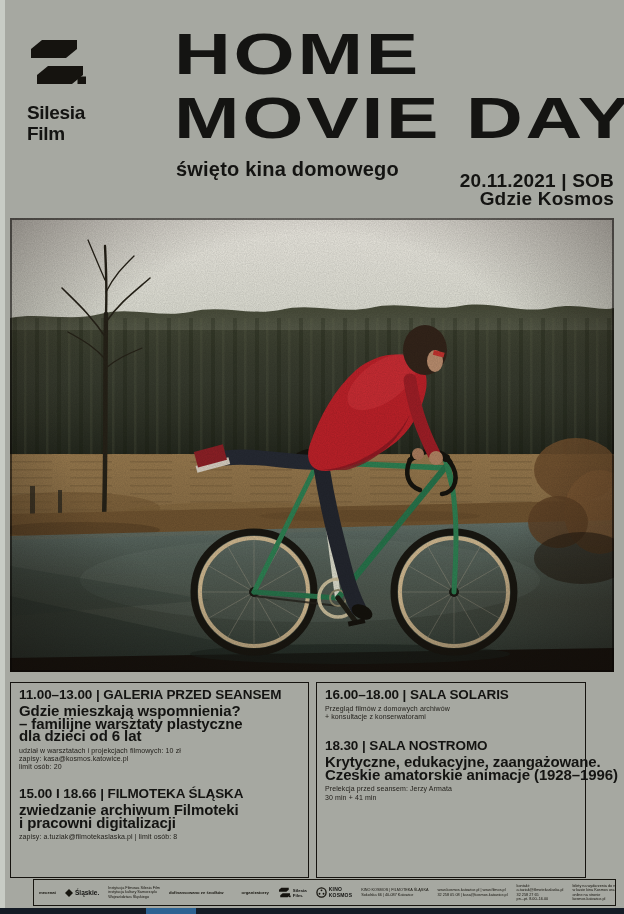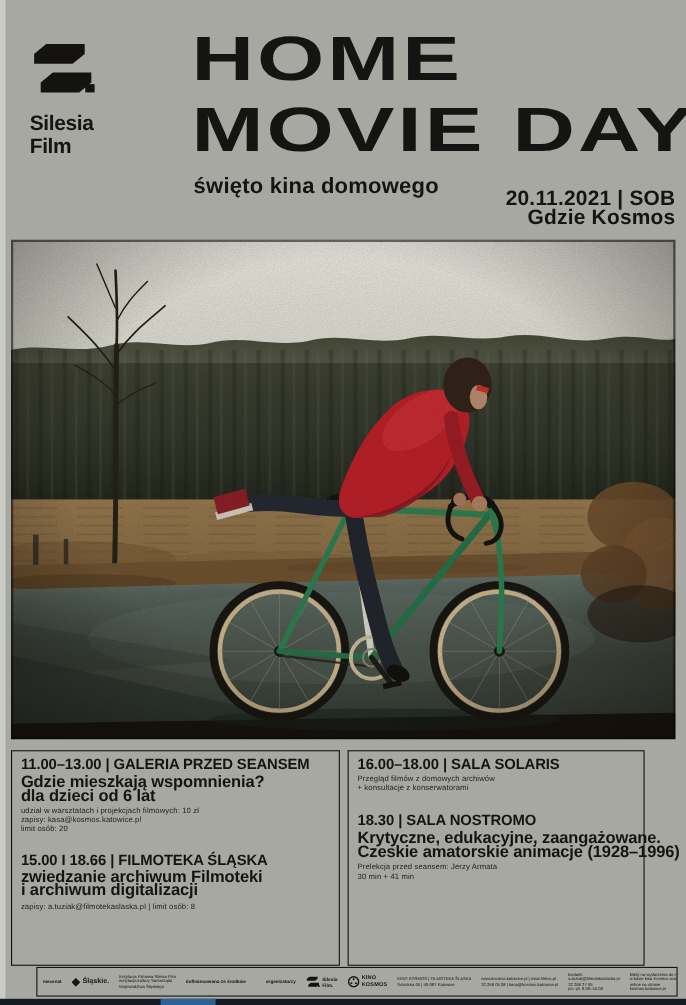--- a/index.html
+++ b/index.html
@@ -246,31 +246,32 @@
       <rect x="0" y="0" width="604" height="454" fill="url(#vigG)"></rect>
       <rect x="1" y="1" width="602" height="452" fill="none" stroke="#0a0805" stroke-opacity="0.55" stroke-width="2"></rect>
     </svg>
   </div>
 
   <div class="prog-row">
     <section class="prog-box left">
       <div>
         <h3 class="prog-header">11.00–13.00 | GALERIA PRZED SEANSEM</h3>
         <div class="prog-title">Gdzie mieszkają wspomnienia?</div>
+        <div class="prog-title">– familijne warsztaty plastyczne</div>
         <div class="prog-title">dla dzieci od 6 lat</div>
         <div class="prog-notes">
           <p class="prog-note">udział w warsztatach i projekcjach filmowych: 10 zł</p>
           <p class="prog-note">zapisy: kasa@kosmos.katowice.pl</p>
           <p class="prog-note">limit osób: 20</p>
         </div>
       </div>
       <div class="blk2">
         <h3 class="prog-header">15.00 I 18.66 | FILMOTEKA ŚLĄSKA</h3>
         <div class="prog-title">zwiedzanie archiwum Filmoteki</div>
-        <div class="prog-title">i archiwum digitalizacji</div>
+        <div class="prog-title">i pracowni digitalizacji</div>
         <div class="prog-notes">
           <p class="prog-note">zapisy: a.tuziak@filmotekaslaska.pl | limit osób: 8</p>
         </div>
       </div>
     </section>
 
     <section class="prog-box right">
       <div>
         <h3 class="prog-header">16.00–18.00 | SALA SOLARIS</h3>
         <div class="prog-notes" style="margin-top:1px">

